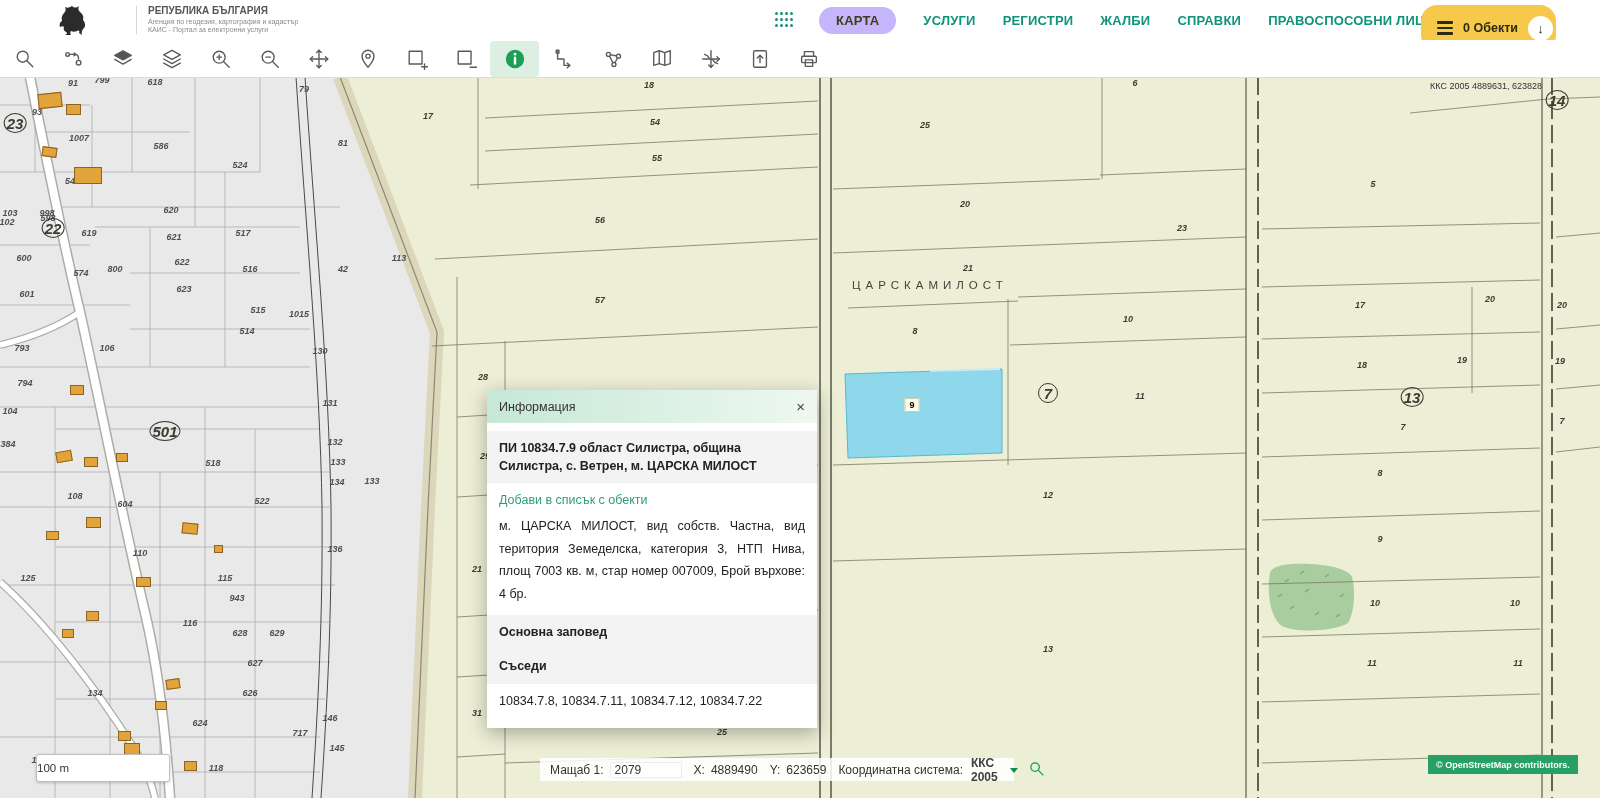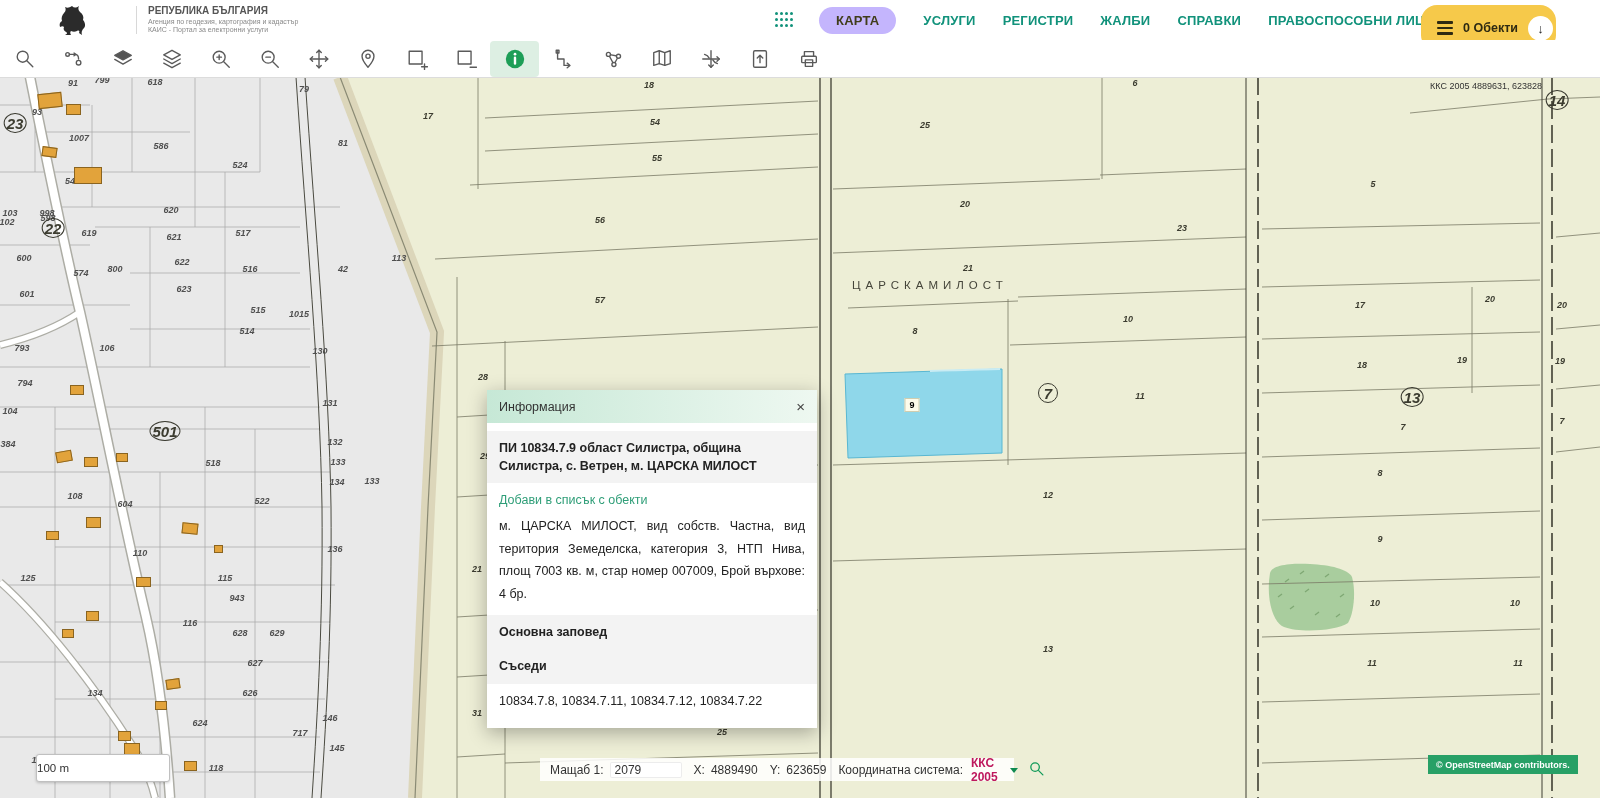--- a/index.html
+++ b/index.html
@@ -50,21 +50,21 @@
     border-radius:3px;display:flex;align-items:center;justify-content:flex-start;font-size:11.5px;color:#333;
     box-shadow:0 1px 3px rgba(0,0,0,.2);margin-left:11px;}
   #osm{position:absolute;left:1428px;top:678px;height:19px;background:#27a066;color:#fff;font-size:9px;
     font-weight:bold;display:flex;align-items:center;padding:0 8px;}
   
   #statusbar{position:absolute;left:540px;top:681px;width:474px;height:23px;background:rgba(255,255,255,.85);
     display:flex;align-items:center;font-size:12px;color:#333;gap:6px;padding:0 10px;box-sizing:border-box;}
   .sb-label{white-space:nowrap;}
   .sb-input{background:#fff;min-width:62px;padding:1px 5px;border-radius:2px;box-shadow:inset 0 0 0 1px #ececec;}
   .sb-val{font-weight:normal;}
-  #crs-value{color:#be185d;font-weight:bold;margin-left:2px;}
+  #crs-value{color:#404040;font-weight:bold;margin-left:2px;}
   #crs-caret{width:0;height:0;border-left:4px solid transparent;border-right:4px solid transparent;
     border-top:5px solid #0f8a50;margin:2px 4px 0 6px;}
   #sb-search svg{width:17px;height:17px;stroke:#0f9a58;fill:none;stroke-width:1.8;stroke-linecap:round;}
   .sb-gap{width:14px;}
   
   #popup{position:absolute;left:487px;top:313px;width:330px;background:#fff;z-index:20;
     box-shadow:0 5px 18px rgba(0,0,0,.3);font-size:12.5px;color:#222;}
   #popup-header{height:33px;background:linear-gradient(90deg,#c6e8d6,#eef8f1);display:flex;align-items:center;
     justify-content:space-between;padding:0 12px;font-size:12.5px;color:#333;}
   #popup-close{font-size:15px;color:#444;cursor:pointer;line-height:1;}

